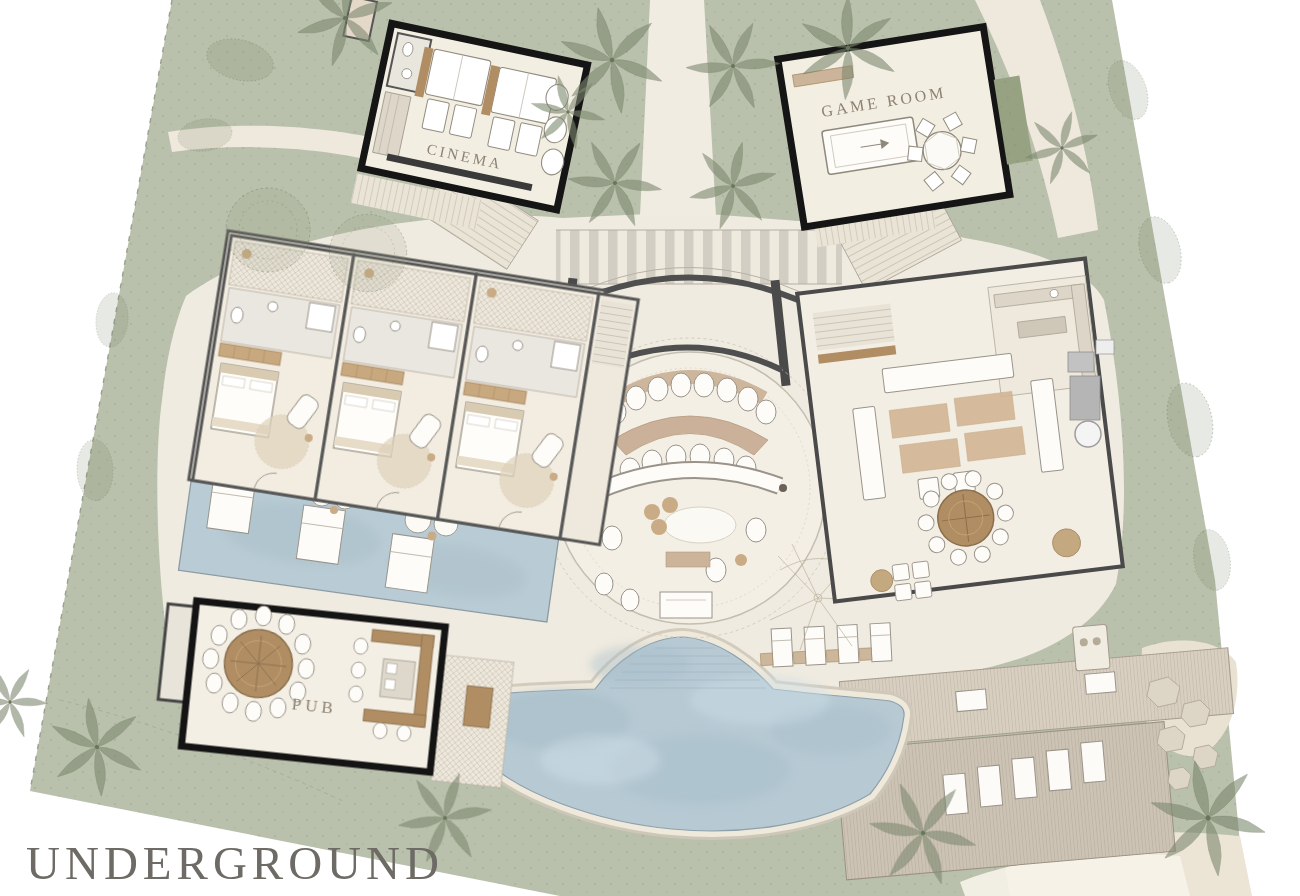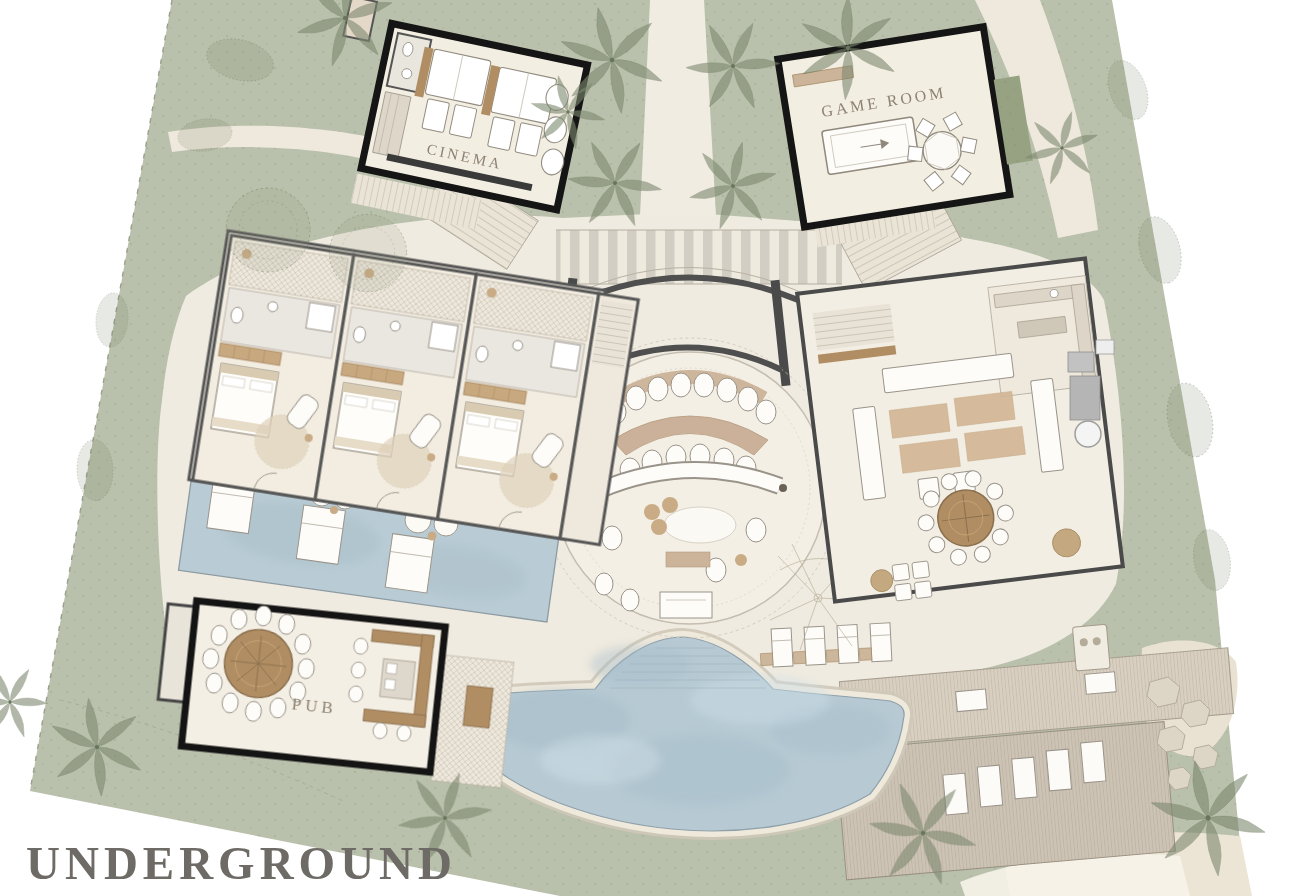--- a/index.html
+++ b/index.html
@@ -1,19 +1,19 @@
 <!DOCTYPE html>
 <html><head>
 <meta charset="utf-8">
 <style>
   html,body{margin:0;padding:0;background:#ffffff;}
   .canvas{position:relative;width:1300px;height:896px;background:#ffffff;overflow:hidden;
           font-family:"Liberation Serif","DejaVu Serif",serif;}
   .canvas svg{position:absolute;left:0;top:0;}
-  .plan-title{position:absolute;left:26px;top:836px;font-size:47px;font-weight:700;
+  .plan-title{position:absolute;left:26px;top:836px;font-size:47px;font-weight:400;
               letter-spacing:5px;color:#6e6a65;}
   svg text{font-family:"Liberation Serif","DejaVu Serif",serif;}
 </style>
 </head>
 <body>
 
 <div class="canvas">
 <svg width="1300" height="896" viewBox="0 0 1300 896">
   <defs>
     <pattern id="speckle" width="16" height="16" patternUnits="userSpaceOnUse">

